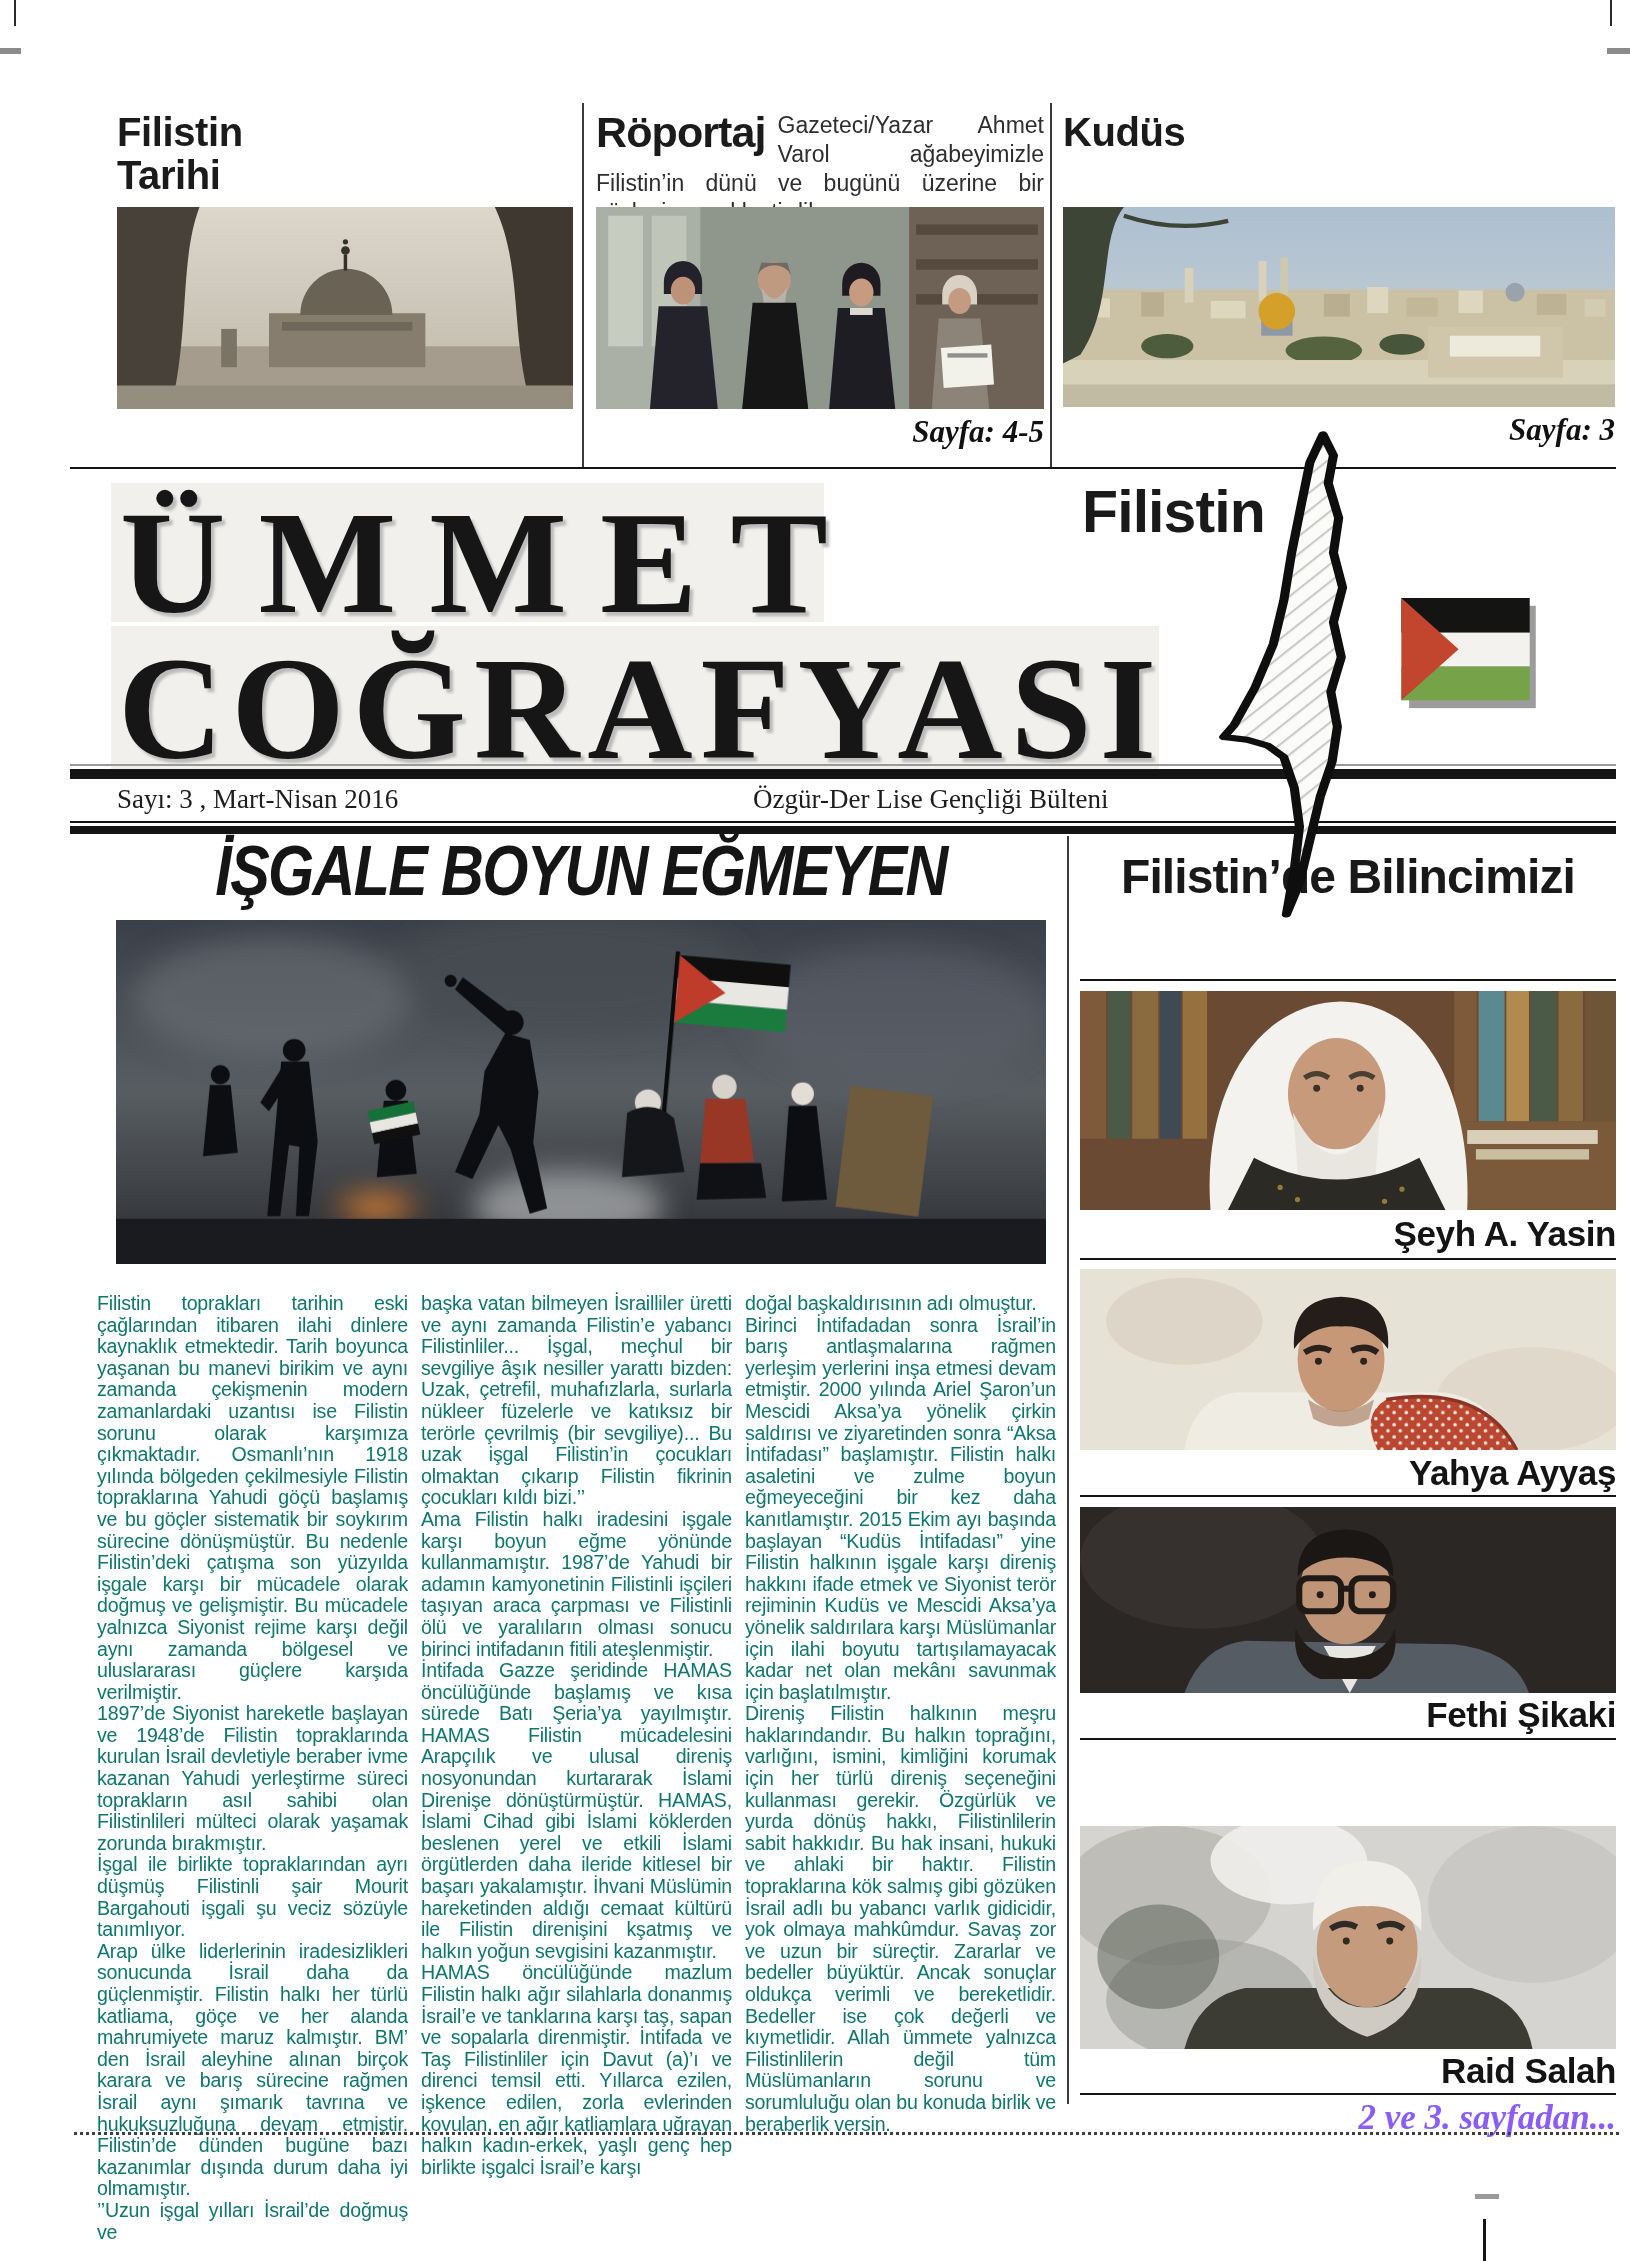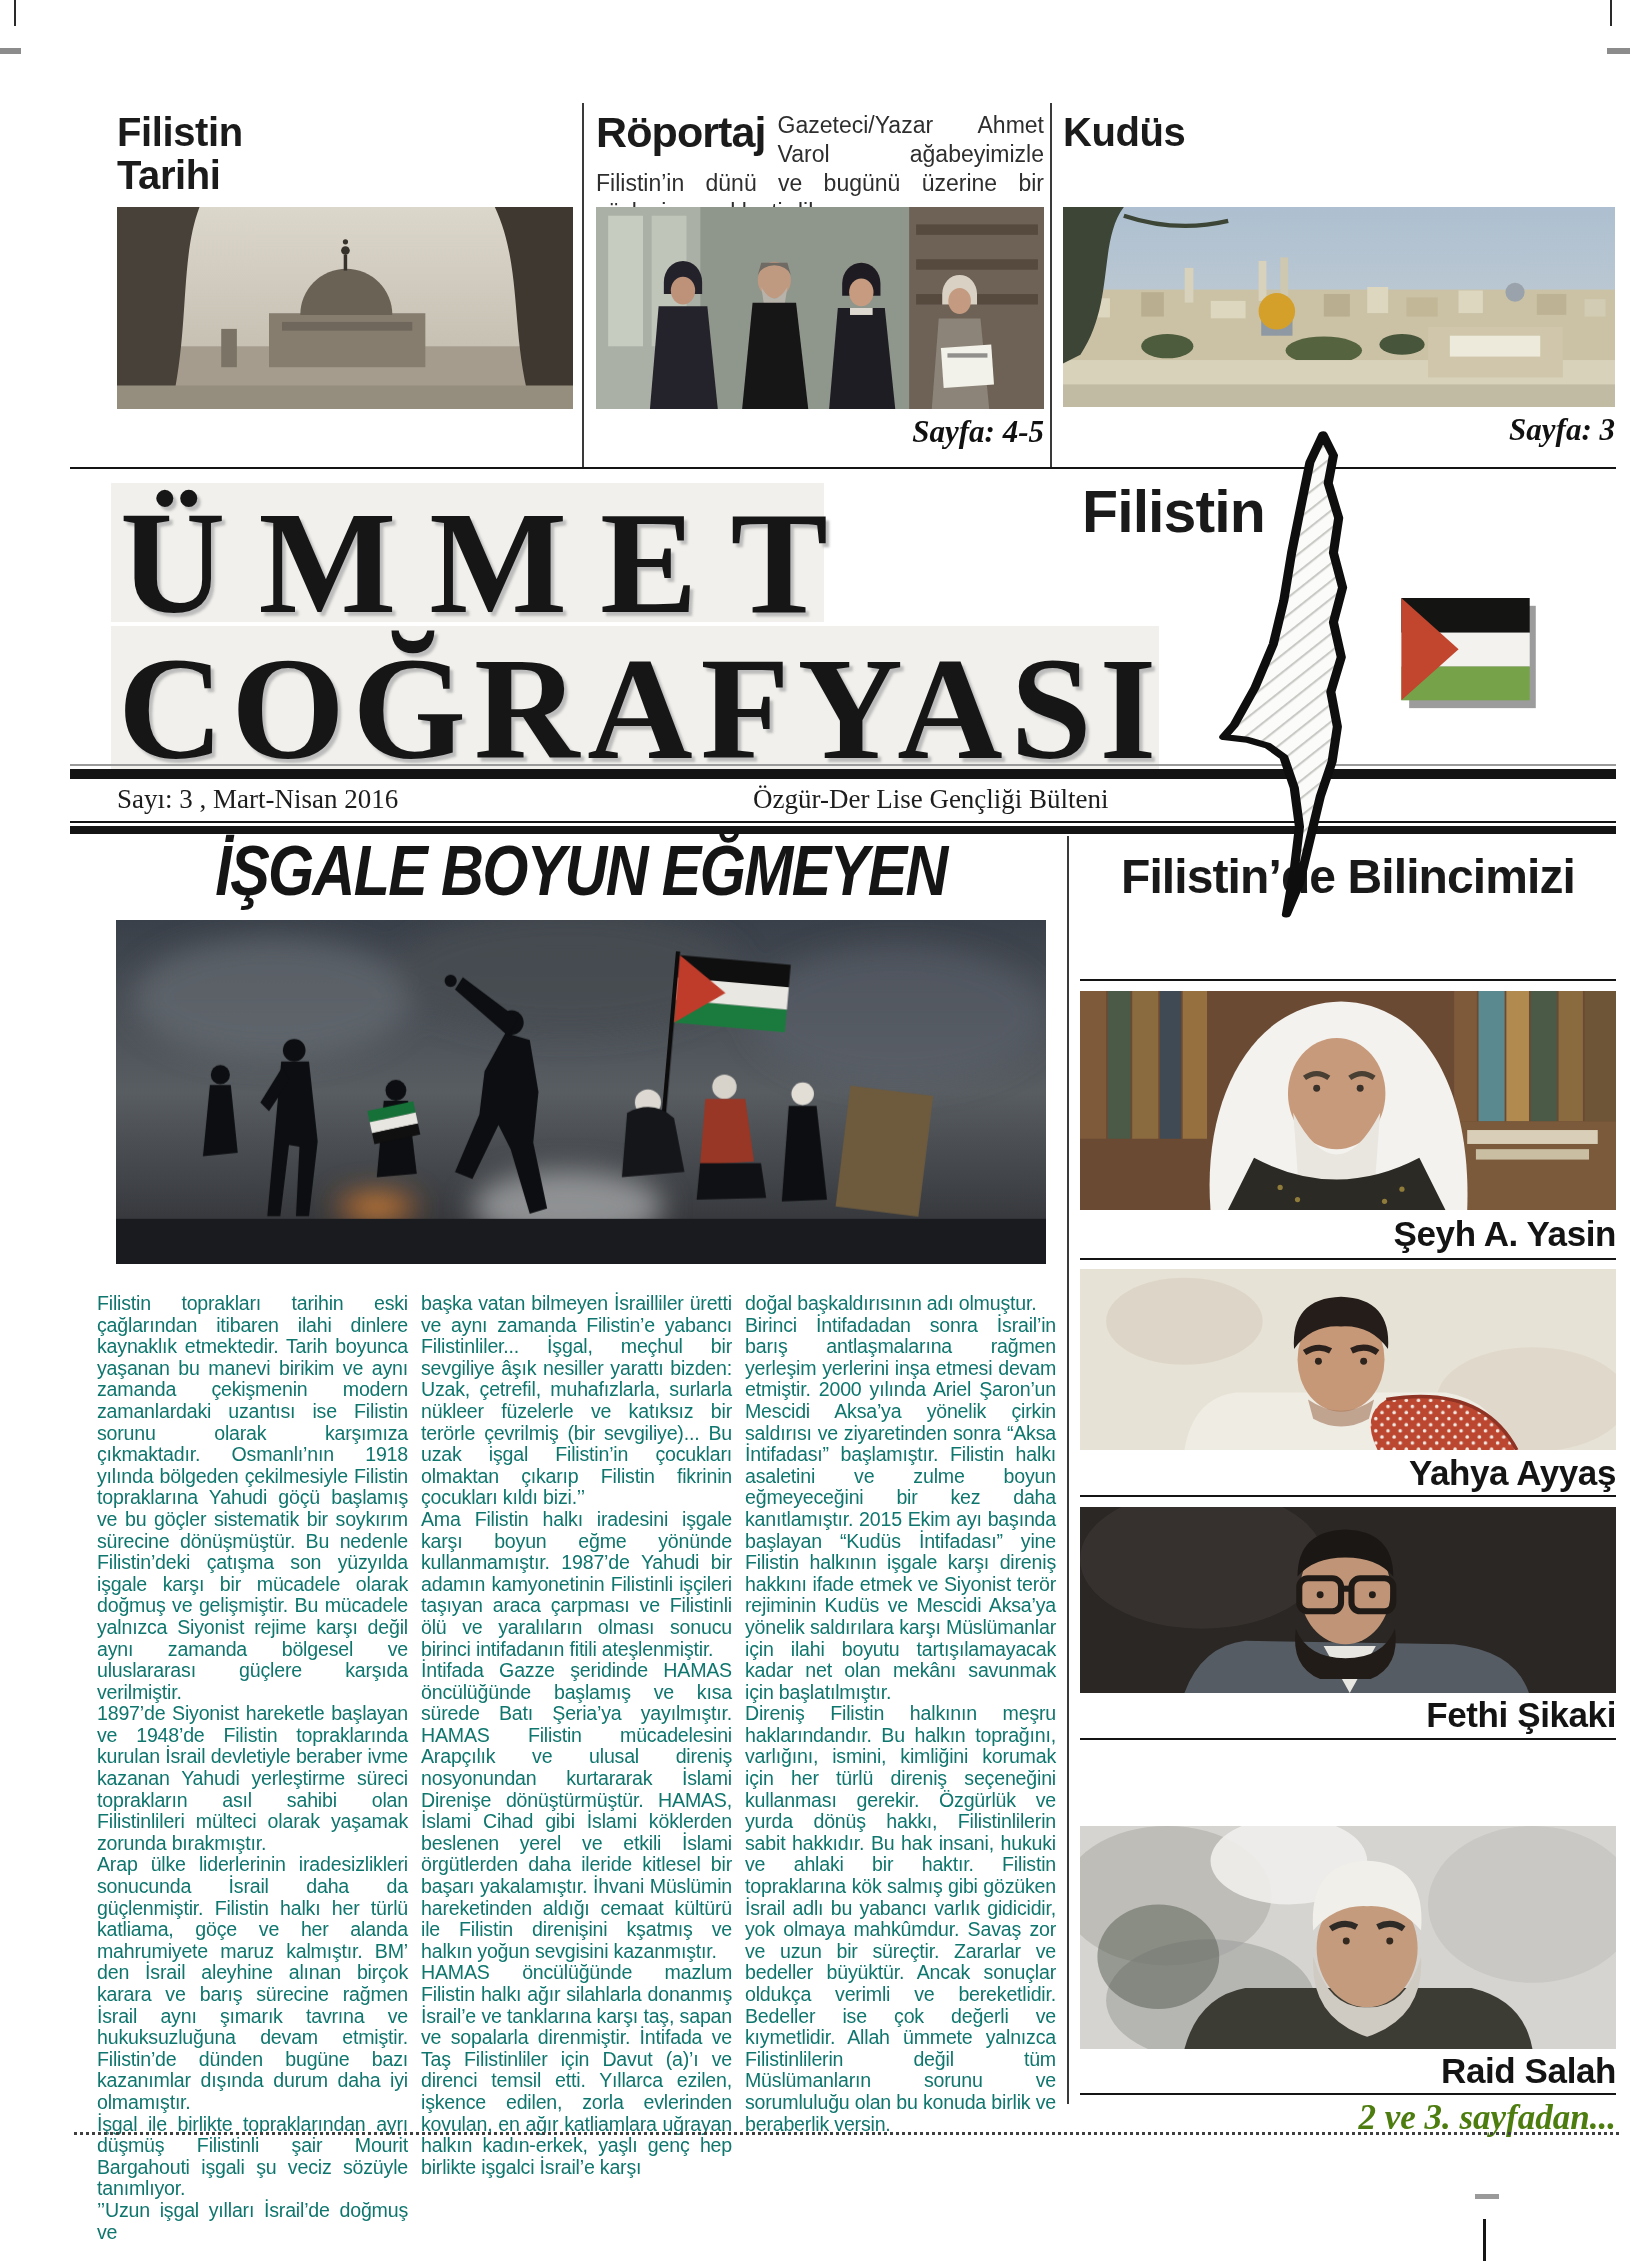--- a/index.html
+++ b/index.html
@@ -17,21 +17,21 @@
   .mast-text{font:700 146px/139px "Liberation Serif",serif;color:#161616;
              text-shadow:3.5px 4.3px 2.6px #bcbcbc;white-space:nowrap;}
   .issue-line{font:400 27px/31px "Liberation Serif",serif;color:#1d1d1d;white-space:nowrap;}
   .headline{font:italic 900 63px/70px "Liberation Sans",sans-serif;color:#151515;
             text-align:center;letter-spacing:-1.7px;transform:scale(0.94,1.12);transform-origin:center;}
   .bodycol{font:400 19.6px/21.6px "Liberation Sans",sans-serif;color:#0f766e;
            text-align:justify;letter-spacing:-0.2px;}
   .bodycol p{margin:0;}
   .sb-head{font:700 48px/54px "Liberation Sans",sans-serif;color:#191919;text-align:center;letter-spacing:-0.9px;}
   .pcap{font:700 35px/38px "Liberation Sans",sans-serif;color:#141414;text-align:right;letter-spacing:-0.4px;}
-  .sb-footer{font:italic 700 35px/38px "Liberation Serif",serif;color:#4d7c0f;text-align:right;}
+  .sb-footer{font:italic 700 35px/38px "Liberation Serif",serif;color:#8b5cf6;text-align:right;}
   .dotted{border-top:3.5px dotted #3f3f3f;height:0;}
   .roportaj-desc{font:400 23px/29px "Liberation Sans",sans-serif;color:#2e2e2e;text-align:justify;}
   .roportaj-desc .rop-head{float:left;font:700 43px/43px "Liberation Sans",sans-serif;color:#1b1b1b;
                            margin-right:12px;letter-spacing:-0.9px;}
 </style>
 </head>
 <body>
 
 <div id="page">
 
@@ -253,22 +253,22 @@
       <path d="M672,280 h70 l6,40 -80,2 z" fill="#101114"></path>
       <circle cx="790" cy="200" r="13" fill="#e2ded6"></circle>
       <path d="M774,214 h32 l12,108 -52,2 z" fill="#0d0e11"></path>
     </svg>
   </div>
 
   <div class="abs" style="left:97px;top:1293px;width:960px;display:flex;gap:13px;">
     <div class="bodycol" style="width:311px;">
       <p>Filistin toprakları tarihin eski çağlarından itibaren ilahi dinlere kaynaklık etmektedir. Tarih boyunca yaşanan bu manevi birikim ve aynı zamanda çekişmenin modern zamanlardaki uzantısı ise Filistin sorunu olarak karşımıza çıkmaktadır. Osmanlı’nın 1918 yılında bölgeden çekilmesiyle Filistin topraklarına Yahudi göçü başlamış ve bu göçler sistematik bir soykırım sürecine dönüşmüştür. Bu nedenle Filistin’deki çatışma son yüzyılda işgale karşı bir mücadele olarak doğmuş ve gelişmiştir. Bu mücadele yalnızca Siyonist rejime karşı değil aynı zamanda bölgesel ve uluslararası güçlere karşıda verilmiştir.</p>
       <p>1897’de Siyonist hareketle başlayan ve 1948’de Filistin topraklarında kurulan İsrail devletiyle beraber ivme kazanan Yahudi yerleştirme süreci toprakların asıl sahibi olan Filistinlileri mülteci olarak yaşamak zorunda bırakmıştır.</p>
+      <p>İşgal ile birlikte topraklarından ayrı düşmüş Filistinli şair Mourit Bargahouti işgali şu veciz sözüyle tanımlıyor.</p>
       <p>Arap ülke liderlerinin iradesizlikleri sonucunda İsrail daha da güçlenmiştir. Filistin halkı her türlü katliama, göçe ve her alanda mahrumiyete maruz kalmıştır. BM’ den İsrail aleyhine alınan birçok karara ve barış sürecine rağmen İsrail aynı şımarık tavrına ve hukuksuzluğuna devam etmiştir. Filistin’de dünden bugüne bazı kazanımlar dışında durum daha iyi olmamıştır.</p>
-      <p>İşgal ile birlikte topraklarından ayrı düşmüş Filistinli şair Mourit Bargahouti işgali şu veciz sözüyle tanımlıyor.</p>
       <p>’’Uzun işgal yılları İsrail’de doğmuş ve</p>
     </div>
     <div class="bodycol" style="width:311px;">
       <p>başka vatan bilmeyen İsrailliler üretti ve aynı zamanda Filistin’e yabancı Filistinliler... İşgal, meçhul bir sevgiliye âşık nesiller yarattı bizden: Uzak, çetrefil, muhafızlarla, surlarla nükleer füzelerle ve katıksız bir terörle çevrilmiş (bir sevgiliye)... Bu uzak işgal Filistin’in çocukları olmaktan çıkarıp Filistin fikrinin çocukları kıldı bizi.’’</p>
       <p>Ama Filistin halkı iradesini işgale karşı boyun eğme yönünde kullanmamıştır. 1987’de Yahudi bir adamın kamyonetinin Filistinli işçileri taşıyan araca çarpması ve Filistinli ölü ve yaralıların olması sonucu birinci intifadanın fitili ateşlenmiştir.</p>
       <p>İntifada Gazze şeridinde HAMAS öncülüğünde başlamış ve kısa sürede Batı Şeria’ya yayılmıştır. HAMAS Filistin mücadelesini Arapçılık ve ulusal direniş nosyonundan kurtararak İslami Direnişe dönüştürmüştür. HAMAS, İslami Cihad gibi İslami köklerden beslenen yerel ve etkili İslami örgütlerden daha ileride kitlesel bir başarı yakalamıştır. İhvani Müslümin hareketinden aldığı cemaat kültürü ile Filistin direnişini kşatmış ve halkın yoğun sevgisini kazanmıştır.</p>
       <p>HAMAS öncülüğünde mazlum Filistin halkı ağır silahlarla donanmış İsrail’e ve tanklarına karşı taş, sapan ve sopalarla direnmiştir. İntifada ve Taş Filistinliler için Davut (a)’ı ve direnci temsil etti. Yıllarca ezilen, işkence edilen, zorla evlerinden kovulan, en ağır katliamlara uğrayan halkın kadın-erkek, yaşlı genç hep birlikte işgalci İsrail’e karşı</p>
     </div>
     <div class="bodycol" style="width:311px;">
       <p>doğal başkaldırısının adı olmuştur.</p>

